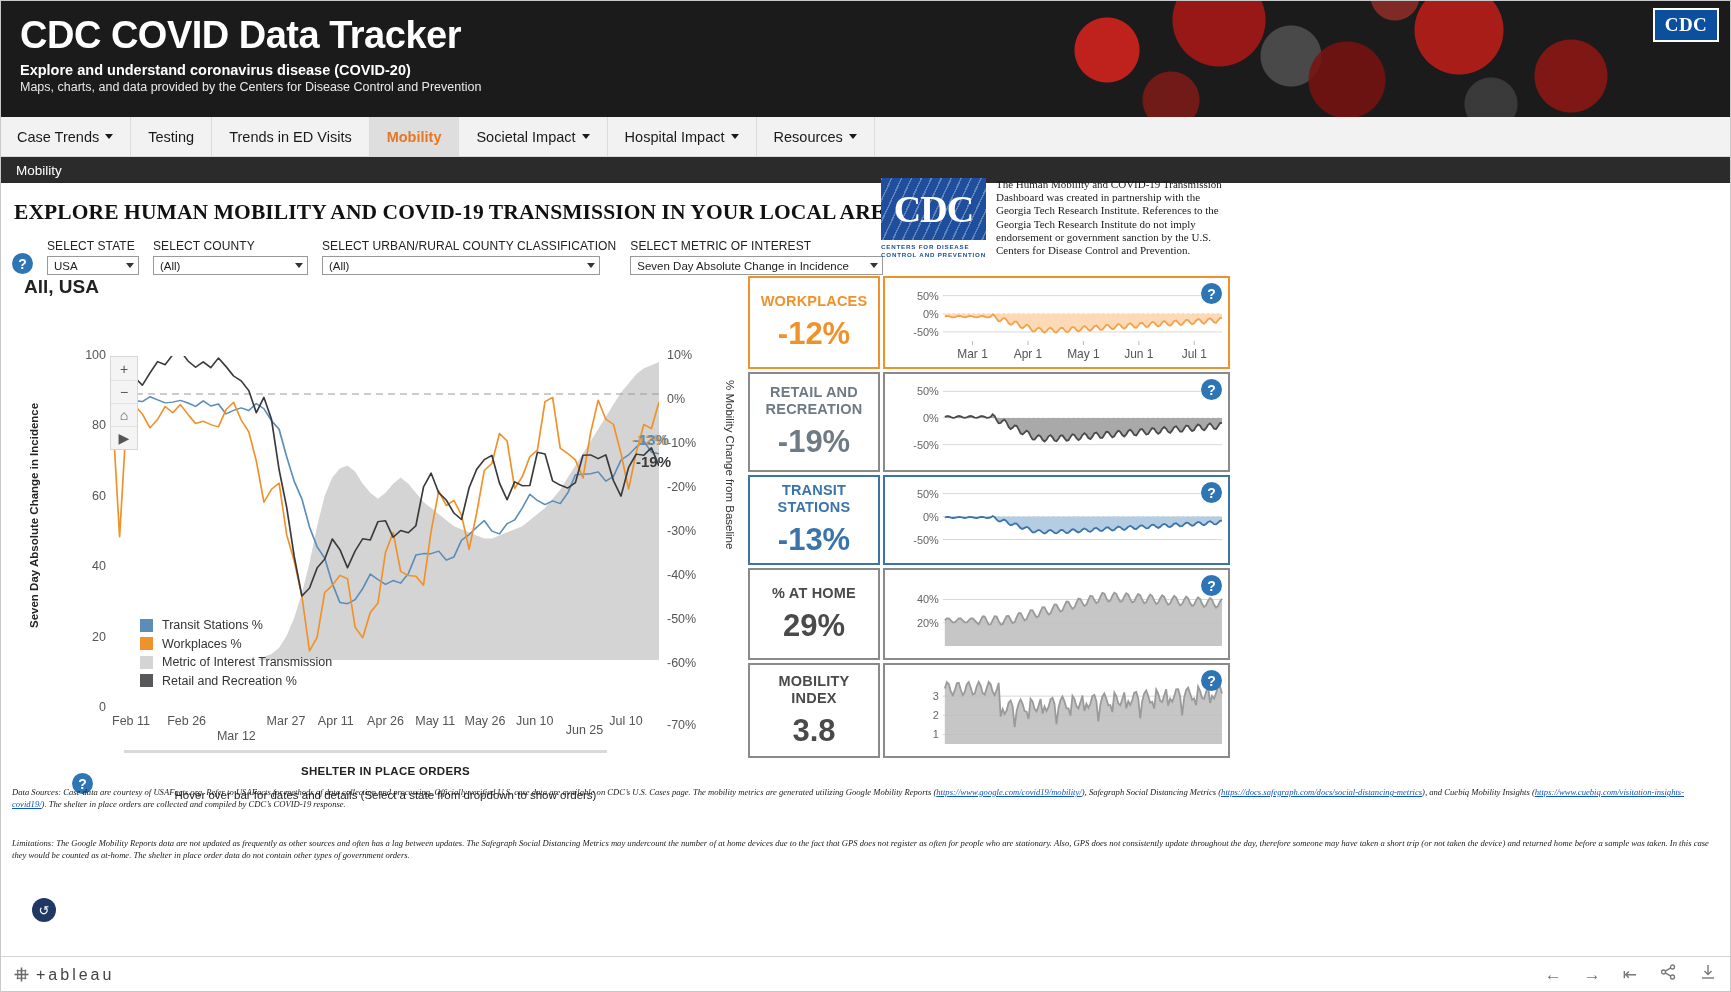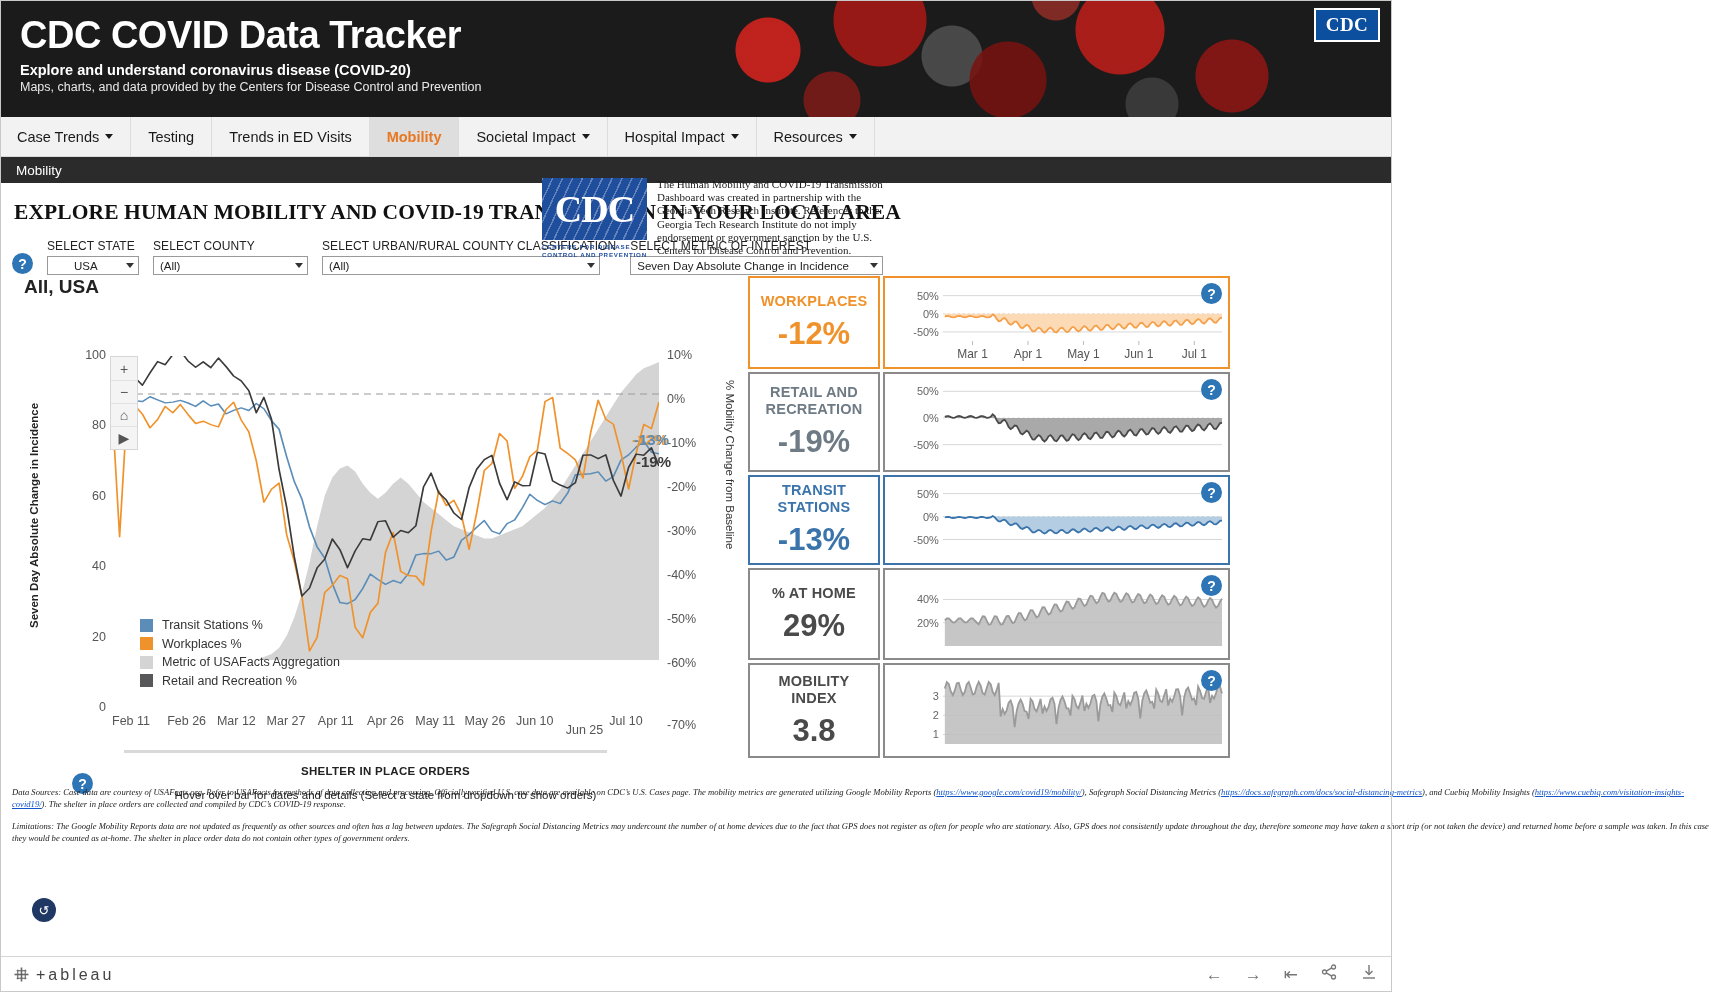--- a/index.html
+++ b/index.html
@@ -1,21 +1,21 @@
 <!DOCTYPE html>
 <html><head>
 <meta charset="utf-8">
 <style>
   * { box-sizing: border-box; margin: 0; padding: 0; }
   html, body {
     width: 1731px; height: 992px;
     font-family: "Liberation Sans", sans-serif;
     background: #ffffff; overflow: hidden;
   }
-  .page { position: relative; width: 1392px; height: 992px; background:#fff; }
+  .page { position: relative; width: 1731px; height: 992px; background:#fff; }
 
   
   .banner {
     position: relative; height: 117px; width: 100%;
     background: #1b1b1b;
     overflow: hidden;
   }
   .banner-virus {
     position: absolute; right: 0; top: -40px; width: 800px; height: 200px;
     background:
@@ -168,21 +168,21 @@
   }
   .kpi-card .kval { font-size: 31px; font-weight:700; color:#6e7b85; margin-top: 6px; }
   .kpi-spark {
     flex:1; border: 2px solid #8a8a8a; background:#fff; position:relative;
   }
   .kpi-spark .qmark { position:absolute; right: 6px; top: 5px; }
   .spark-svg { display:block; width:100%; height:100%; }
 
   .footnote { position:absolute; left: 12px; top: 787px; width: 1700px; }
   .footnote p { font-family:"Liberation Serif", serif; font-size: 8.6px; line-height: 11.5px; color:#1a1a1a;font-style:italic; }
-  .footnote p + p { margin-top: 11px; }
+  .footnote p + p { margin-top: 28px; }
   .footnote a { color:#1155cc; }
 
   
   .tabbar {
     position:absolute; left:0; bottom: 0; width:100%; height: 36px;
     background:#fff; border-top: 1px solid #d5d5d5;
     display:flex; align-items:center; justify-content:space-between; padding: 0 14px;
   }
   .tabbar-left { display:flex; align-items:center; gap: 7px; font-size: 16px; color:#444; letter-spacing: 3px; }
   .tabbar-right { display:flex; align-items:center; gap: 22px; color:#777; font-size: 17px; }
@@ -237,21 +237,21 @@
 
   <div class="content">
     <div class="page-title">EXPLORE HUMAN MOBILITY AND COVID-19 TRANSMISSION IN YOUR LOCAL AREA</div>
 
     <div class="controls">
       <div class="help-dot" style="margin-bottom:1px;">?</div>
       <div id="controls-root" style="display:flex; gap:14px; align-items:flex-end;">
           <div>
             <div class="ctl-label">SELECT STATE</div>
             <div class="select" style="width: 92px;">
-              <span style="overflow: hidden; white-space: nowrap; margin-left: 20px;">USA</span>
+              <span style="overflow: hidden; white-space: nowrap;">USA</span>
               <span class="sel-caret"></span>
             </div>
           </div>
           <div>
             <div class="ctl-label">SELECT COUNTY</div>
             <div class="select" style="width: 155px;">
               <span style="overflow: hidden; white-space: nowrap;">(All)</span>
               <span class="sel-caret"></span>
             </div>
           </div>
@@ -340,32 +340,32 @@
           <div class="legend-row">
             <span class="swatch" style="background: rgb(91, 141, 184);"></span>
             <span>Transit Stations %</span>
           </div>
           <div class="legend-row">
             <span class="swatch" style="background: rgb(240, 146, 43);"></span>
             <span>Workplaces %</span>
           </div>
           <div class="legend-row">
             <span class="swatch" style="background: rgb(212, 212, 212);"></span>
-            <span>Metric of USAFacts Aggregation</span>
+            <span>Metric of Interest Transmission</span>
           </div>
           <div class="legend-row">
             <span class="swatch" style="background: rgb(88, 88, 90);"></span>
             <span>Retail and Recreation %</span>
           </div>
         </div>
 
       <div class="xaxis" id="xaxis-root">
           <span style="flex: 1 1 0%; text-align: left;">Feb 11</span>
           <span style="flex: 1 1 0%; text-align: center;">Feb 26</span>
-          <span style="flex: 1 1 0%; text-align: center;">Mar 12</span>
+          <span style="flex: 1 1 0%; text-align: center; margin-top: 15px;">Mar 12</span>
           <span style="flex: 1 1 0%; text-align: center;">Mar 27</span>
           <span style="flex: 1 1 0%; text-align: center;">Apr 11</span>
           <span style="flex: 1 1 0%; text-align: center;">Apr 26</span>
           <span style="flex: 1 1 0%; text-align: center;">May 11</span>
           <span style="flex: 1 1 0%; text-align: center;">May 26</span>
           <span style="flex: 1 1 0%; text-align: center;">Jun 10</span>
           <span style="flex: 1 1 0%; text-align: center; margin-top: 9px;">Jun 25</span>
           <span style="flex: 1 1 0%; text-align: left;">Jul 10</span>
         </div>
 

